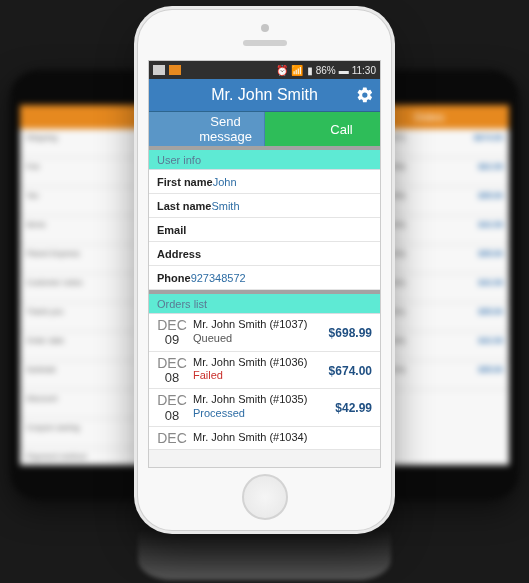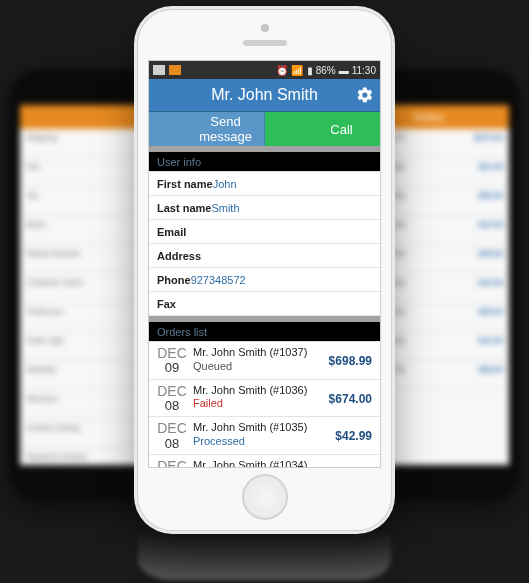--- a/index.html
+++ b/index.html
@@ -170,23 +170,23 @@
     padding-left: 44px;
   }
   .btn-msg { background: #5a96c7; border-right: 1px solid #4681b2; }
   .btn-call { background: #2ebd59; }
 
   
   .section-header {
     font-size: 11px;
     color: #5a7a94;
     padding: 4px 8px 3px;
-    background: #000000;
+    background: #5eead4;
     border-bottom: 1px solid #d7dde2;
-    border-top: 6px solid #a3a3a3;
+    border-top: 4px solid #a3a3a3;
   }
 
   .info-row {
     display: flex;
     align-items: flex-start;
     padding: 6px 8px 5px;
     border-bottom: 1px solid #e4e4e4;
     background: #fff;
     font-size: 11px;
   }
@@ -390,24 +390,20 @@
     </div>
     <div class="info-row">
       <span class="lbl">Email</span>
     </div>
     <div class="info-row">
       <span class="lbl">Address</span>
     </div>
     <div class="info-row">
       <span class="lbl">Phone</span>
       <span class="val">927348572</span>
-    </div>
-    <div class="info-row">
-      <span class="lbl">Fax</span>
-      <span class="val"></span>
     </div>
 
     <div class="section-header">Orders list</div>
 
     <div id="orders-container">
         <div class="order-row">
           <div class="order-date">
             <span class="mon">DEC</span>
             <span class="day">09</span>
           </div>

